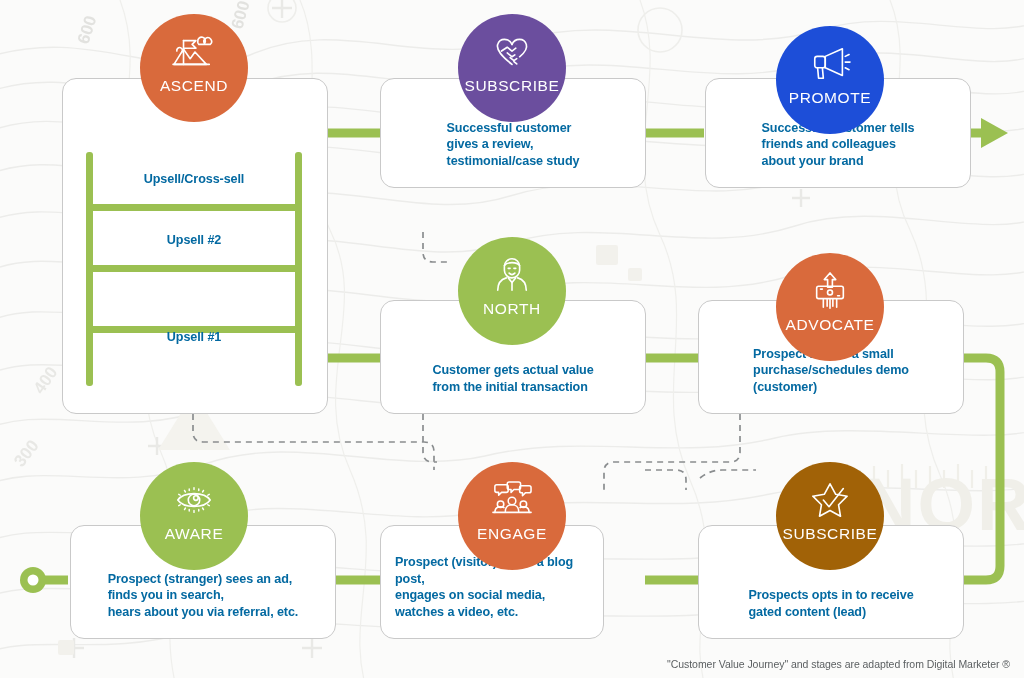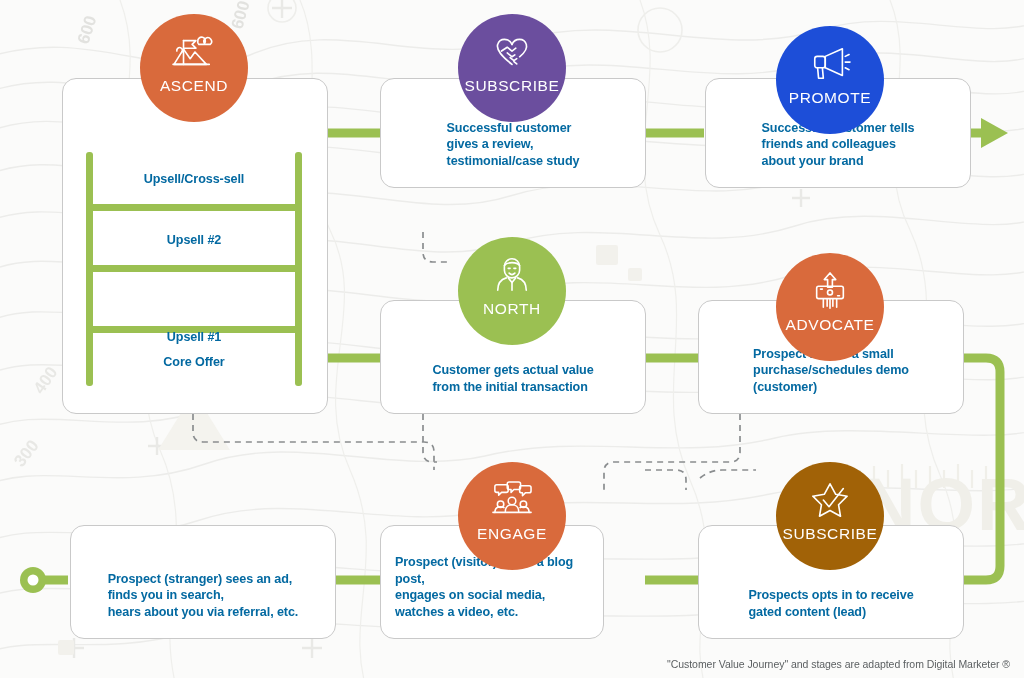--- a/index.html
+++ b/index.html
@@ -195,21 +195,20 @@
     <div class="rail" style="left:0; top:0; width:7px; height:234px;"></div>
     <div class="rail" style="right:0; top:0; width:7px; height:234px;"></div>
 
     <div class="rung" style="left:7px; right:7px; top:52px;"></div>
     <div class="rung" style="left:7px; right:7px; top:113px;"></div>
     <div class="rung" style="left:7px; right:7px; top:174px;"></div>
 
     <div class="rung-label" style="top:20px;">Upsell/Cross-sell</div>
     <div class="rung-label" style="top:81px;">Upsell #2</div>
     <div class="rung-label" style="top:142px;margin-top:36px;">Upsell #1</div>
-    <div class="rung-label" style="top:203px;">Core Offer</div>
   </div>
 
   <div class="node" style="left:140px; top:14px; background:#D96A3C;">
     <span class="node-icon">
       <svg viewBox="0 0 48 42" fill="none" stroke="#ffffff" stroke-width="1.7" stroke-linejoin="round" stroke-linecap="round">
         <path d="M13,9 V34"></path>
         <path d="M13,9 H26 L22,13 L26,17 H13"></path>
         <path d="M3,34 L13,18 L20,28 L25,21 L37,34 Z"></path>
         <path d="M2,34 H40"></path>
         <path d="M28,10 a4,4 0 1,1 7,2 a4,4 0 1,1 6,1 h-12 a3,3 0 0,1 -1,-3 Z"></path>
@@ -290,20 +289,35 @@
         <path d="M17,30 v8 M21,30 v7 M24,30 v9 M27,30 v7 M31,30 v8"></path>
       </svg>
     </span>
     <span class="node-label">ADVOCATE</span>
   </div>
 
   <div class="card" style="left:70px; top:525px; width:266px; height:114px;">
     <div class="card-body">Prospect (stranger) sees an ad,
 finds you in search,
 hears about you via referral, etc.</div>
+  </div>
+  <div class="node" style="left:140px; top:462px; background:#9BC052;">
+    <span class="node-icon">
+      <svg viewBox="0 0 48 42" fill="none" stroke="#ffffff" stroke-width="1.7" stroke-linejoin="round" stroke-linecap="round">
+        <path d="M7,21 C13,12 35,12 41,21 C35,30 13,30 7,21 Z"></path>
+        <circle cx="24" cy="21" r="6"></circle>
+        <circle cx="26" cy="19" r="2.4"></circle>
+        <g stroke-width="1.5" stroke-linecap="round">
+          <path d="M24,8 v2 M14,11 l1,1.6 M34,11 l-1,1.6 M8,15 l1.6,1 M40,15 l-1.6,1"></path>
+          <path d="M24,34 v-2 M14,31 l1,-1.6 M34,31 l-1,-1.6 M8,27 l1.6,-1 M40,27 l-1.6,-1"></path>
+          <path d="M19,9.5 v1.5 M29,9.5 v1.5 M19,32.5 v-1.5 M29,32.5 v-1.5"></path>
+        </g>
+      </svg>
+    </span>
+    <span class="node-label">AWARE</span>
   </div>
 
   <div class="card" style="left:380px; top:525px; width:224px; height:114px;">
     <div class="card-body">Prospect (visitor) reads a blog post,
 engages on social media,
 watches a video, etc.</div>
   </div>
   <div class="node" style="left:458px; top:462px; background:#D96A3C;">
     <span class="node-icon">
       <svg viewBox="0 0 48 42" fill="none" stroke="#ffffff" stroke-width="1.6" stroke-linejoin="round" stroke-linecap="round">

